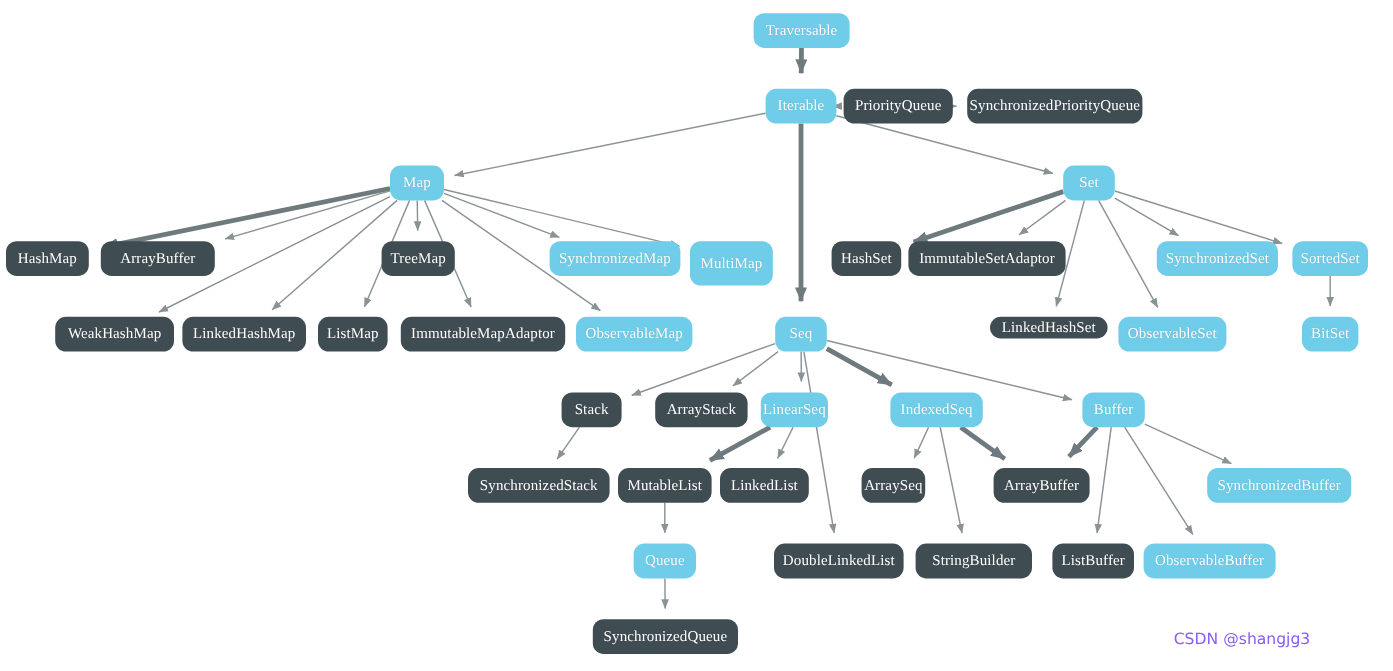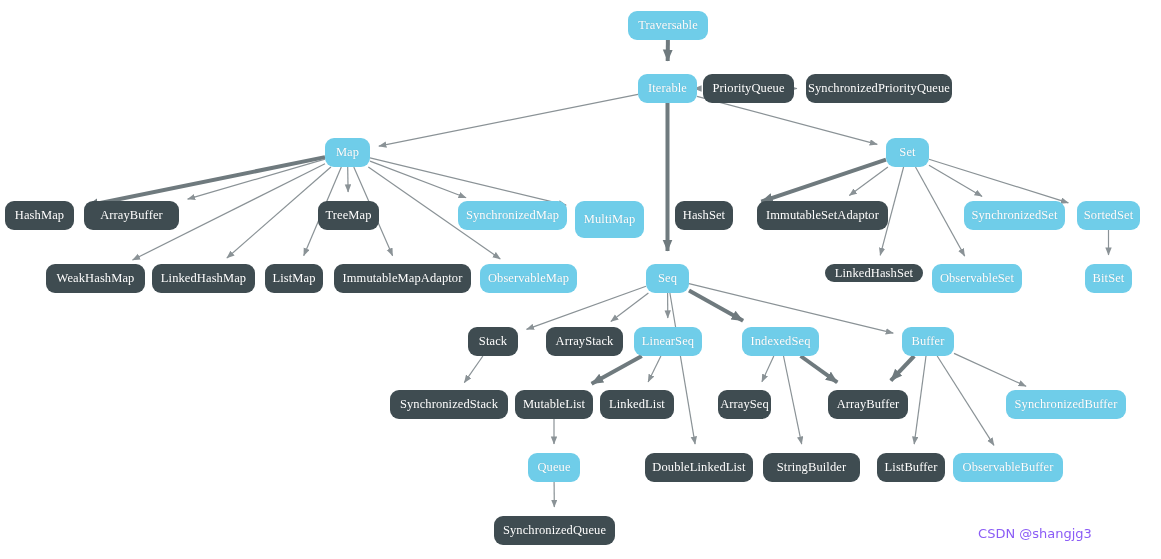--- a/index.html
+++ b/index.html
@@ -140,21 +140,21 @@
       </div>
       <div class="node cls" style="left: 318px; top: 201px; width: 61px; height: 29px;">
         <span>TreeMap</span>
       </div>
       <div class="node trait" style="left: 458px; top: 201px; width: 109px; height: 29px;">
         <span>SynchronizedMap</span>
       </div>
       <div class="node trait" style="left: 575px; top: 201px; width: 69px; height: 37px;">
         <span>MultiMap</span>
       </div>
-      <div class="node cls" style="left: 675px; top: 201px; width: 58px; height: 29px;">
+      <div class="node cls" style="left: 693px; top: 201px; width: 58px; height: 29px;">
         <span>HashSet</span>
       </div>
       <div class="node cls" style="left: 757px; top: 201px; width: 131px; height: 29px;">
         <span>ImmutableSetAdaptor</span>
       </div>
       <div class="node trait" style="left: 964px; top: 201px; width: 101px; height: 29px;">
         <span>SynchronizedSet</span>
       </div>
       <div class="node trait" style="left: 1077px; top: 201px; width: 63px; height: 29px;">
         <span>SortedSet</span>
@@ -185,21 +185,21 @@
       </div>
       <div class="node trait" style="left: 1085px; top: 264px; width: 47px; height: 29px;">
         <span>BitSet</span>
       </div>
       <div class="node cls" style="left: 468px; top: 327px; width: 50px; height: 29px;">
         <span>Stack</span>
       </div>
       <div class="node cls" style="left: 546px; top: 327px; width: 77px; height: 29px;">
         <span>ArrayStack</span>
       </div>
-      <div class="node trait" style="left: 634px; top: 327px; width: 68px; height: 29px;">
+      <div class="node trait" style="left: 634px; top: 327px; width: 56px; height: 29px;">
         <span>LinearSeq</span>
       </div>
       <div class="node trait" style="left: 742px; top: 327px; width: 77px; height: 29px;">
         <span>IndexedSeq</span>
       </div>
       <div class="node trait" style="left: 902px; top: 327px; width: 52px; height: 29px;">
         <span>Buffer</span>
       </div>
       <div class="node cls" style="left: 390px; top: 390px; width: 118px; height: 29px;">
         <span>SynchronizedStack</span>

